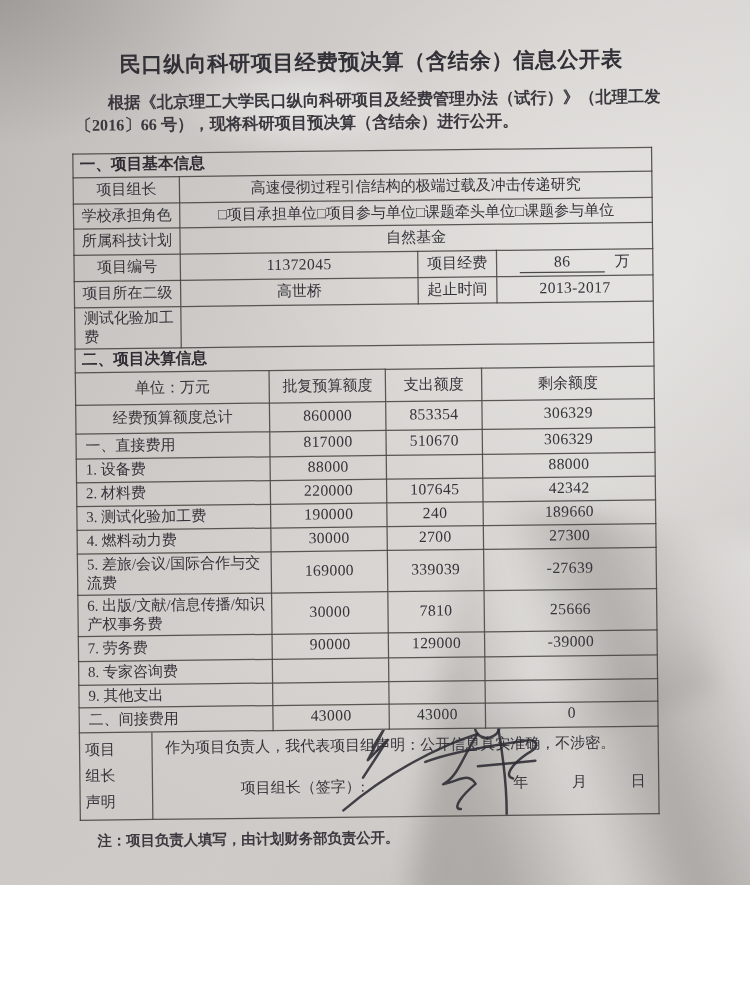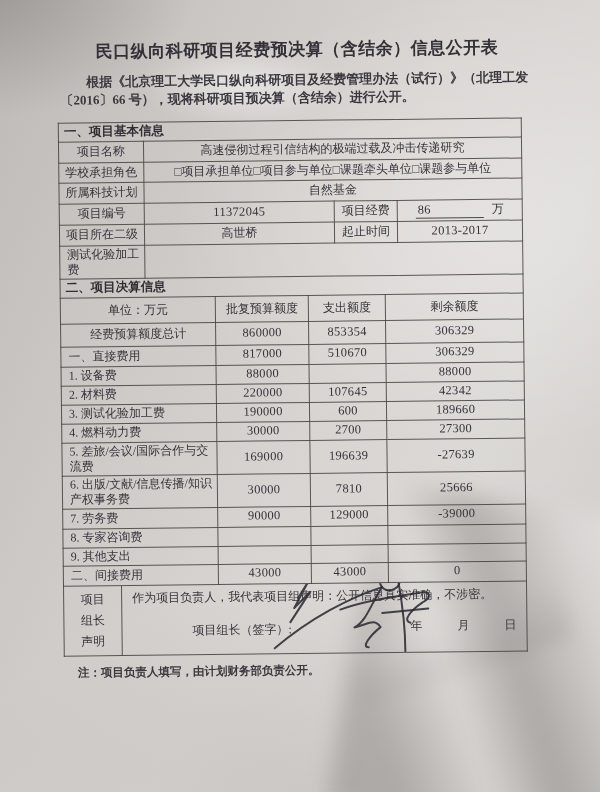--- a/index.html
+++ b/index.html
@@ -1,20 +1,20 @@
 <!DOCTYPE html>
 <html><head>
 <meta charset="utf-8">
 <style>
   * { margin:0; padding:0; box-sizing:border-box; }
   html,body { width:600px; height:800px; }
   body { font-family:"Liberation Serif","DejaVu Serif",serif; overflow:hidden; }
 
   .photo {
-    position:relative; width:600px; height:792px; overflow:hidden;
+    position:relative; width:600px; height:708px; overflow:hidden;
     background:
       radial-gradient(300px 190px at -2% -2%, rgba(75,72,70,0.30), rgba(0,0,0,0) 70%),
       radial-gradient(430px 320px at 80% 28%, rgba(255,255,255,0.30), rgba(255,255,255,0) 72%),
       radial-gradient(520px 300px at 50% 100%, rgba(110,106,102,0.14), rgba(0,0,0,0) 65%),
       linear-gradient(112deg, #bdbab7 0%, #cbc8c5 26%, #d7d4d1 52%, #dbd9d6 72%, #cfccc9 100%);
   }
   .fold-highlight {
     position:absolute; left:140px; top:45px; width:200px; height:80px; border-radius:50%;
     background:radial-gradient(closest-side, rgba(255,255,255,0.55), rgba(255,255,255,0));
     filter:blur(7px);
@@ -56,24 +56,24 @@
     overflow:hidden;
   }
   table.t-mid td { border-top:none; }
   .sec-head {
     font-family:"Liberation Sans","DejaVu Sans",sans-serif;
     font-weight:bold; font-size:12.5px; color:#302e34; padding-left:5px;
   }
   .lab { padding-left:7px; }
   .ctr { text-align:center; }
   .num { text-align:center; font-family:"Liberation Serif","DejaVu Serif",serif; font-size:12.5px; letter-spacing:0.3px; }
-  .fund-line { display:inline-block; min-width:68px; border-bottom:1px solid #4a4845; text-align:left; padding:0 2px; }
+  .fund-line { display:inline-block; min-width:68px; border-bottom:1px solid #4a4845; text-align:center; padding:0 2px; }
   .fund-unit { margin-left:8px; }
 
-  .decl-side { text-align:center; font-size:12px; line-height:1.75;border-radius:12px; }
+  .decl-side { font-size:12px; line-height:1.75;border-radius:12px; }
   .decl-cell { position:relative; height:70px; vertical-align:top; }
   .decl-statement { padding:4px 0 0 6px; font-size:12px; }
   .decl-signrow { position:absolute; left:70px; top:38px; font-size:12px; }
   .decl-dates { position:absolute; right:10px; top:36px; font-size:12px; }
   .decl-dates span { margin-left:32px; }
   .signature-svg { position:absolute; left:148px; top:-14px; width:210px; height:130px; overflow:visible; pointer-events:none; }
   .signature-svg path { fill:none; stroke:#2c2b33; stroke-width:2; stroke-linecap:round; stroke-linejoin:round; opacity:0.88; }
 
   .footnote { margin:9px 0 0 74px; font-size:11.5px; font-weight:600; color:#3b393f; }
 </style>
@@ -96,21 +96,21 @@
           <col style="width:85px">
           <col style="width:190px">
           <col style="width:63px">
           <col style="width:125px">
         </colgroup>
       <tbody>
           <tr style="height:19px">
         <td colspan="4" class="sec-head">一、项目基本信息</td>
       </tr>
       <tr style="height:21px">
-        <td class="ctr">项目名称</td>
+        <td class="ctr">项目组长</td>
         <td colspan="3" class="ctr">高速侵彻过程引信结构的极端过载及冲击传递研究</td>
       </tr>
       <tr style="height:20px">
         <td class="ctr">学校承担角色</td>
         <td colspan="3" class="ctr">□项目承担单位□项目参与单位□课题牵头单位□课题参与单位</td>
       </tr>
       <tr style="height:21px">
         <td class="ctr">所属科技计划</td>
         <td colspan="3" class="ctr">自然基金</td>
       </tr>
@@ -170,33 +170,33 @@
       </tr>
       <tr style="height:19px">
         <td class="lab">2. 材料费</td>
         <td class="num">220000</td>
         <td class="num">107645</td>
         <td class="num">42342</td>
       </tr>
       <tr style="height:19px">
         <td class="lab">3. 测试化验加工费</td>
         <td class="num">190000</td>
-        <td class="num">600</td>
+        <td class="num">240</td>
         <td class="num">189660</td>
       </tr>
       <tr style="height:19px">
         <td class="lab">4. 燃料动力费</td>
         <td class="num">30000</td>
         <td class="num">2700</td>
         <td class="num">27300</td>
       </tr>
       <tr style="height:31px">
         <td class="lab">5. 差旅/会议/国际合作与交流费</td>
         <td class="num">169000</td>
-        <td class="num">196639</td>
+        <td class="num">339039</td>
         <td class="num">-27639</td>
       </tr>
       <tr style="height:31px">
         <td class="lab">6. 出版/文献/信息传播/知识产权事务费</td>
         <td class="num">30000</td>
         <td class="num">7810</td>
         <td class="num">25666</td>
       </tr>
       <tr style="height:20px">
         <td class="lab">7. 劳务费</td>

